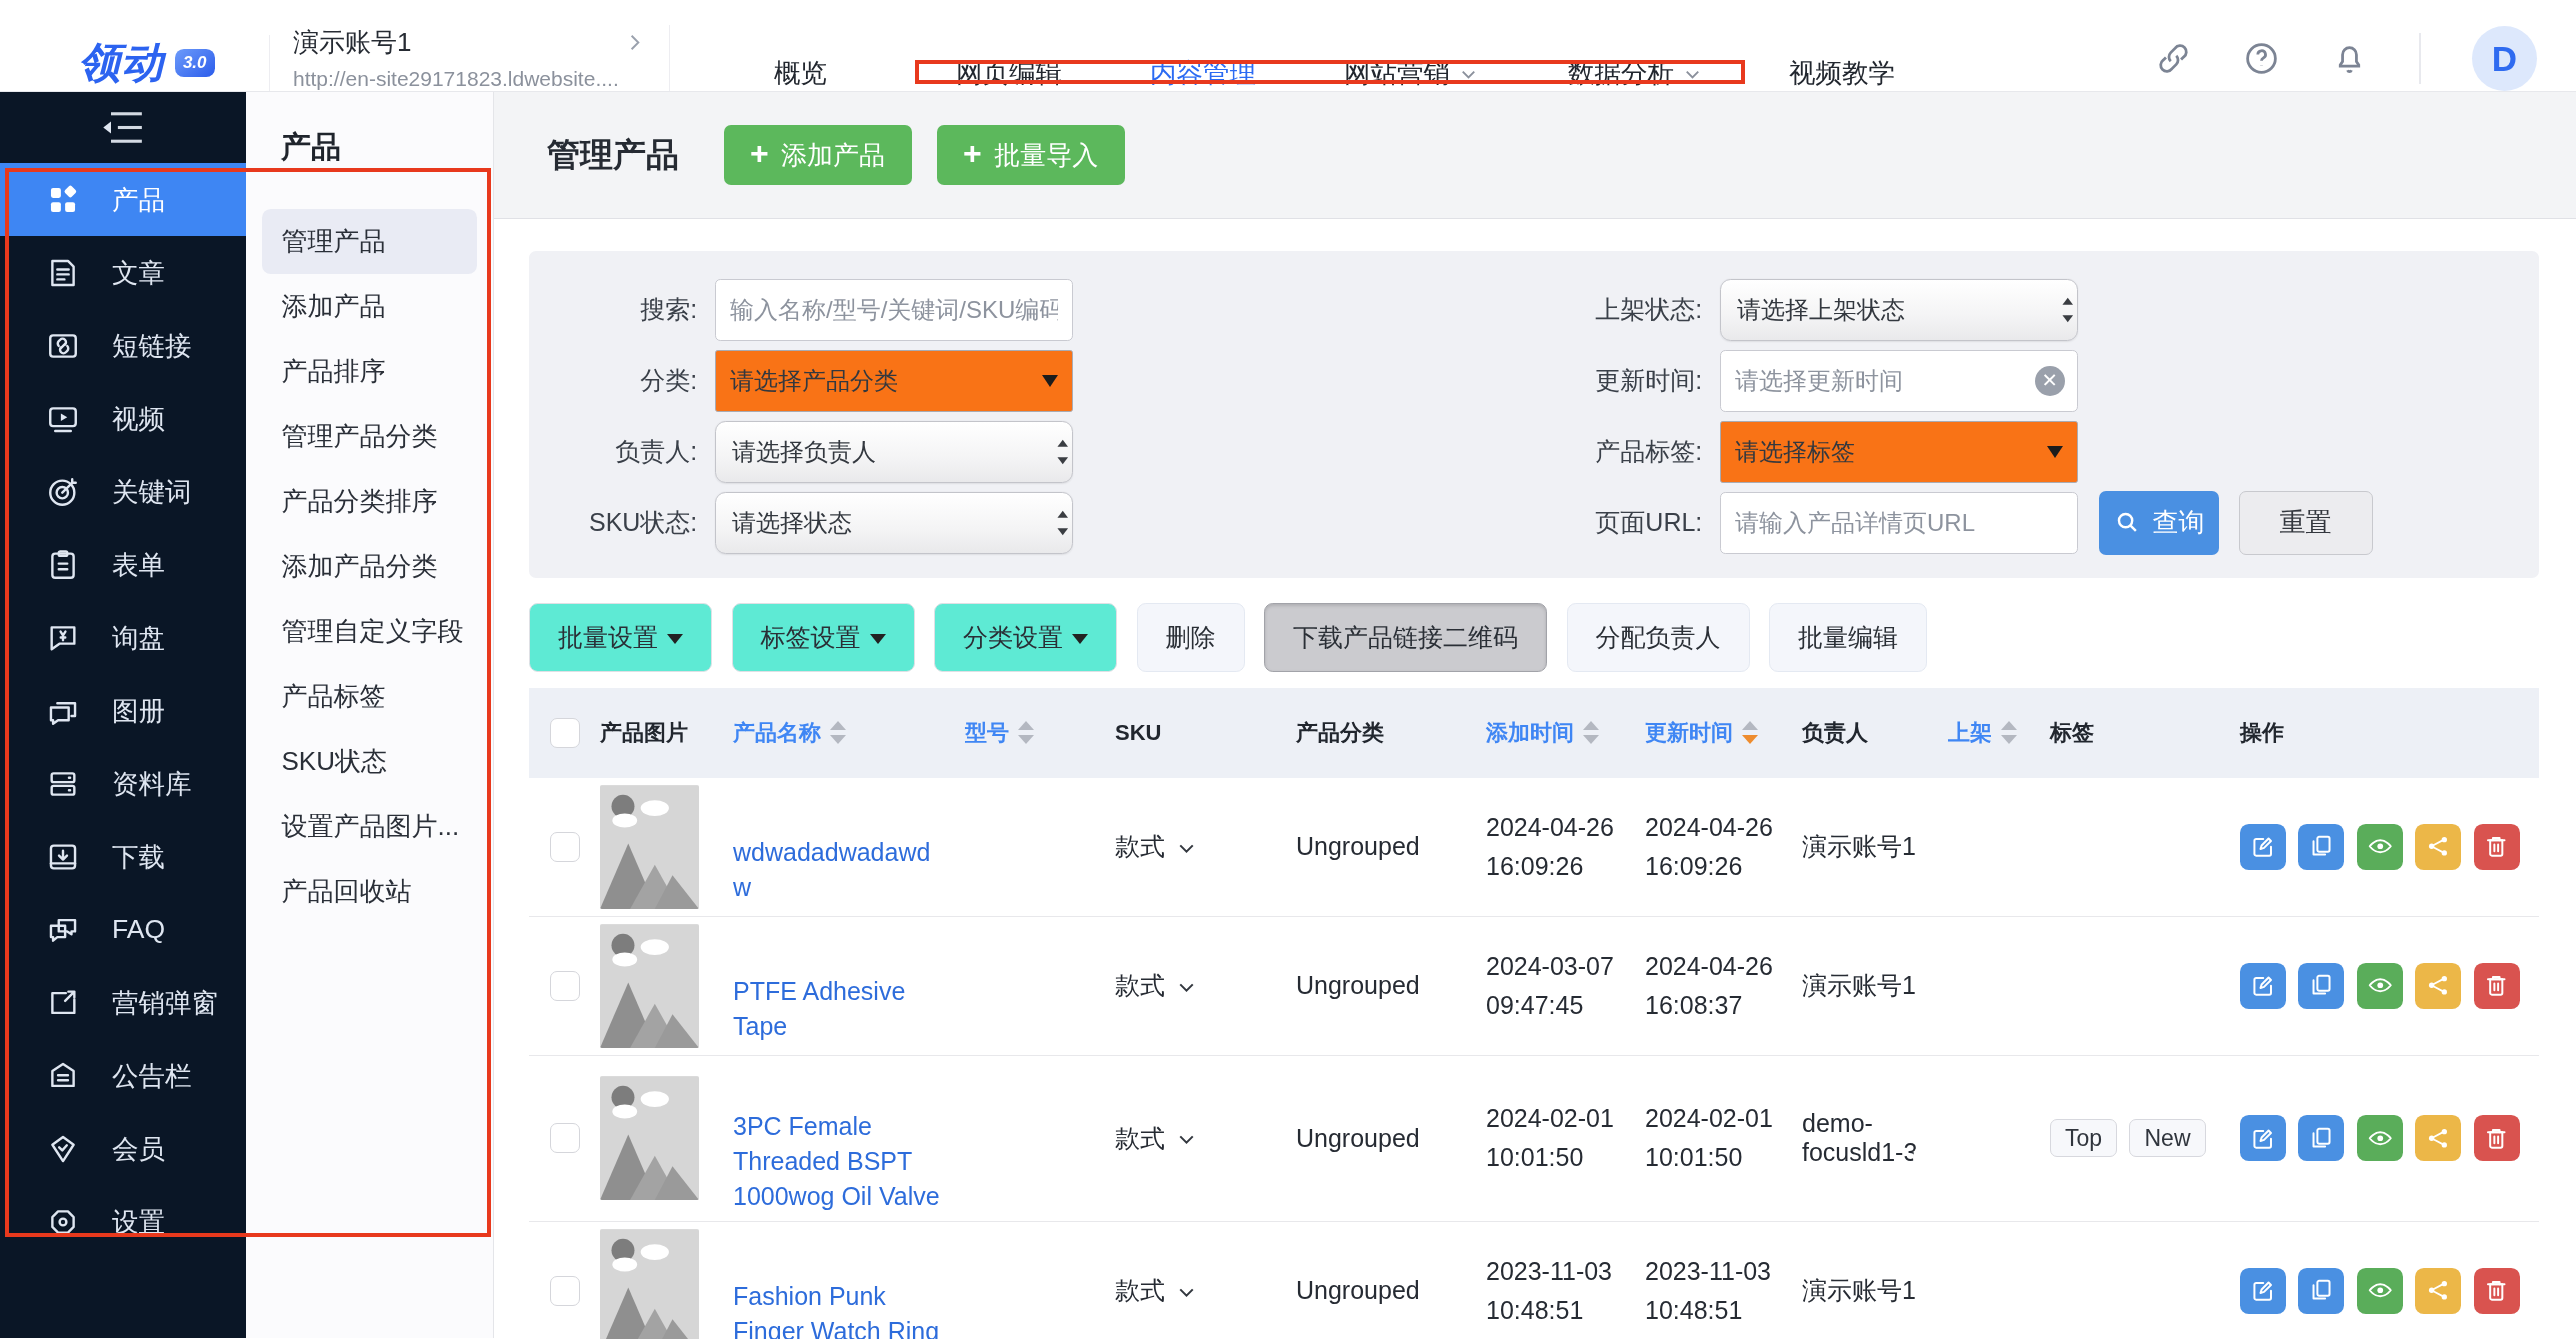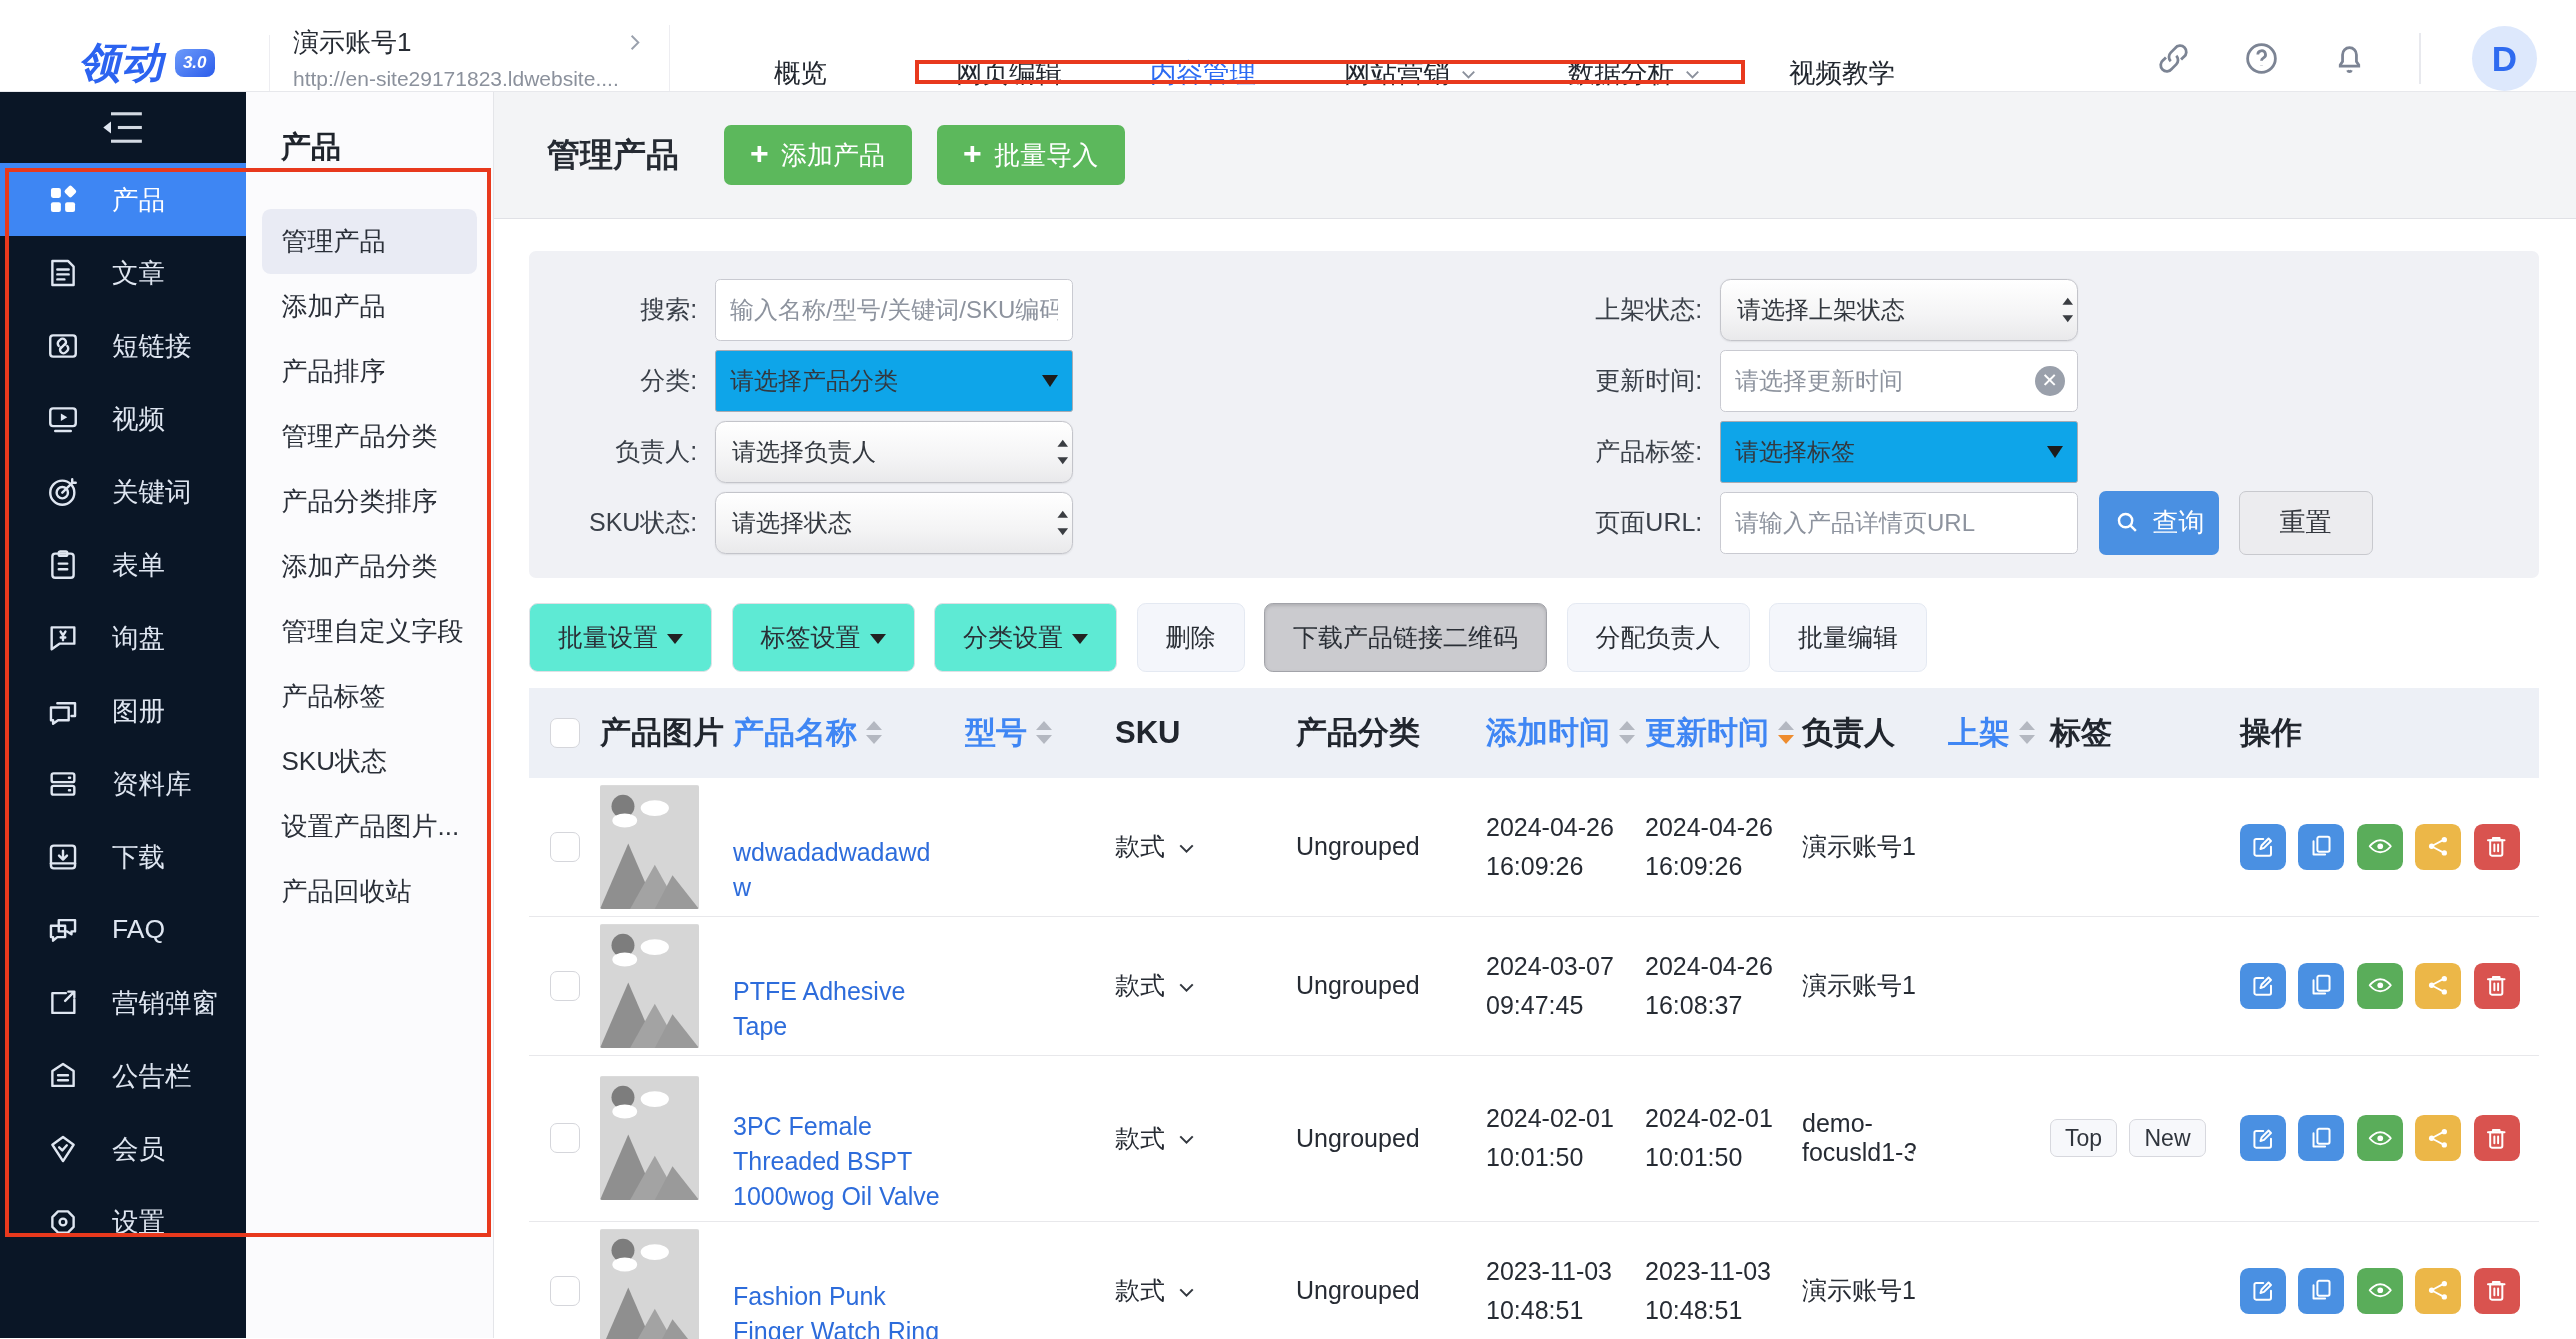--- a/index.html
+++ b/index.html
@@ -57,41 +57,41 @@
   .content { padding:32px 37px 0 35px; background:#fff; }
 
   
   .filter-panel { background:#f0f1f5; border-radius:7px; padding:23px 0 19.5px 0; display:flex; }
   .f-col { flex:1; }
   .f-row { height:71px; display:flex; align-items:center; }
   .f-label { width:186px; text-align:right; padding-right:17.7px; font-size:25px; color:#3a4049; flex-shrink:0; }
   .ctrl { width:358px; height:62px; font-size:24px; }
   input.ctrl { background:#fff; border:1.8px solid #c9cad1; border-radius:5.3px; padding:0 14px; color:#4a4f58; outline:none; }
   input.ctrl::placeholder { color:#8d939e; opacity:1; }
-  .sel-flat { background:#0ea5e9; border:1.8px solid #a9abb3; border-radius:2.7px; padding:0 14px; display:flex; align-items:center; justify-content:space-between; color:#33383f; cursor:pointer; }
+  .sel-flat { background:#f97316; border:1.8px solid #a9abb3; border-radius:2.7px; padding:0 14px; display:flex; align-items:center; justify-content:space-between; color:#33383f; cursor:pointer; }
   .tri-dn { width:0; height:0; border-left:8.8px solid transparent; border-right:8.8px solid transparent; border-top:12.4px solid #1c1c1c; }
   .sel-native { background:linear-gradient(#ffffff,#f4f4f5 60%,#e9e9eb); border:1.8px solid #c3c4ca; border-radius:10.6px; padding:0 0 0 16px; display:flex; align-items:center; justify-content:space-between; color:#33383f; cursor:pointer; box-shadow:0 0.9px 1.8px rgba(0,0,0,.08); }
   .updown { width:19.5px; height:30px; fill:#3a3d42; }
   .input-like { background:#fff; border:1.8px solid #c9cad1; border-radius:5.3px; padding:0 12.4px 0 14px; display:flex; align-items:center; justify-content:space-between; color:#8d939e; cursor:text; }
   .clear-dot { width:30px; height:30px; border-radius:50%; background:#9aa0ab; color:#fff; font-size:19.5px; display:flex; align-items:center; justify-content:center; cursor:pointer; flex-shrink:0; }
   .btn-query { margin-left:21px; width:120px; height:64px; background:#4a90e2; border:none; border-radius:7px; color:#fff; font-size:26px; display:flex; align-items:center; justify-content:center; gap:12.4px; cursor:pointer; }
   .mag { width:26.5px; height:26.5px; stroke:#fff; }
   .btn-reset { margin-left:19.5px; width:134px; height:64px; background:#ececef; border:1.8px solid #c8c9ce; border-radius:7px; color:#33373e; font-size:26px; cursor:pointer; }
 
   
   .btn-row { margin-top:25px; display:flex; gap:19.5px; }
   .b { height:69px; padding:0 28px; border-radius:8.8px; font-size:25px; color:#2a2f36; display:flex; align-items:center; gap:10.6px; cursor:pointer; white-space:nowrap; }
   .b-white { background:#5eead4; border:1.8px solid #dfe0e5;gap:9px; }
   .b-soft { background:#f4f6fb; border:1.8px solid #e4e9f2; }
   .b-pressed { background:#cbcbcf; border:1.8px solid #a2a3a9; box-shadow:inset 0 1.8px 3.5px rgba(0,0,0,.15); }
   .caret { width:0; height:0; border-left:8px solid transparent; border-right:8px solid transparent; border-top:10.6px solid #222; margin-top:3.5px; }
 
   
   .table { margin-top:16px; }
-  .t-head { height:90px; background:#edf0f6; display:flex; align-items:center; font-size:31px; font-weight:700; color:#21262e; }
+  .t-head { height:90px; background:#edf0f6; display:flex; align-items:center; font-size:22px; font-weight:700; color:#21262e; }
   .t-row { display:flex; align-items:center; border-bottom:1.8px solid #e8e8eb; min-height:136px; padding:7px 0; font-size:25px; }
   .c-check{width:71px; display:flex; justify-content:center;} .c-img{width:133px;} .c-name{width:232px;} .c-model{width:150px;} .c-sku{width:181px;} .c-cat{width:190px;} .c-add{width:159px;} .c-upd{width:157px;} .c-own{width:146px; padding-right:8.8px; overflow-wrap:break-word;} .c-pub{width:102px;} .c-tag{width:190px; display:flex; gap:12.4px; align-items:center;} .c-ops{flex:1; display:flex; gap:12.4px; align-items:center;}
   .th-blue { color:#3f86f4; }
   .th-flex { display:flex; align-items:center; gap:8.8px; }
   .sort { display:inline-flex; flex-direction:column; gap:4.4px; }
   .s-up { width:0; height:0; border-left:8px solid transparent; border-right:8px solid transparent; border-bottom:9.7px solid #b4b8c1; }
   .s-dn { width:0; height:0; border-left:8px solid transparent; border-right:8px solid transparent; border-top:9.7px solid #b4b8c1; }
   .s-dn.on { border-top-color:#ee8c2e; }
   .cb { width:30px; height:30px; border:1.8px solid #d5d6db; border-radius:7px; background:#fff; cursor:pointer; flex-shrink:0; }
   .thumb { width:99px; height:124px; border-radius:1.8px; overflow:hidden; display:block; }

